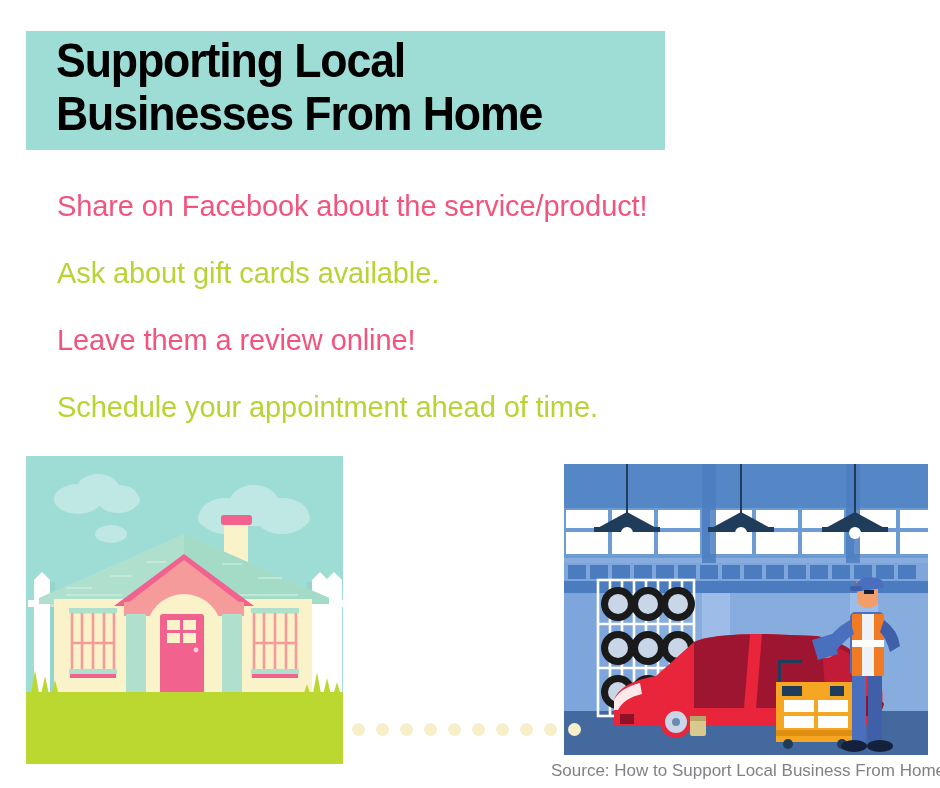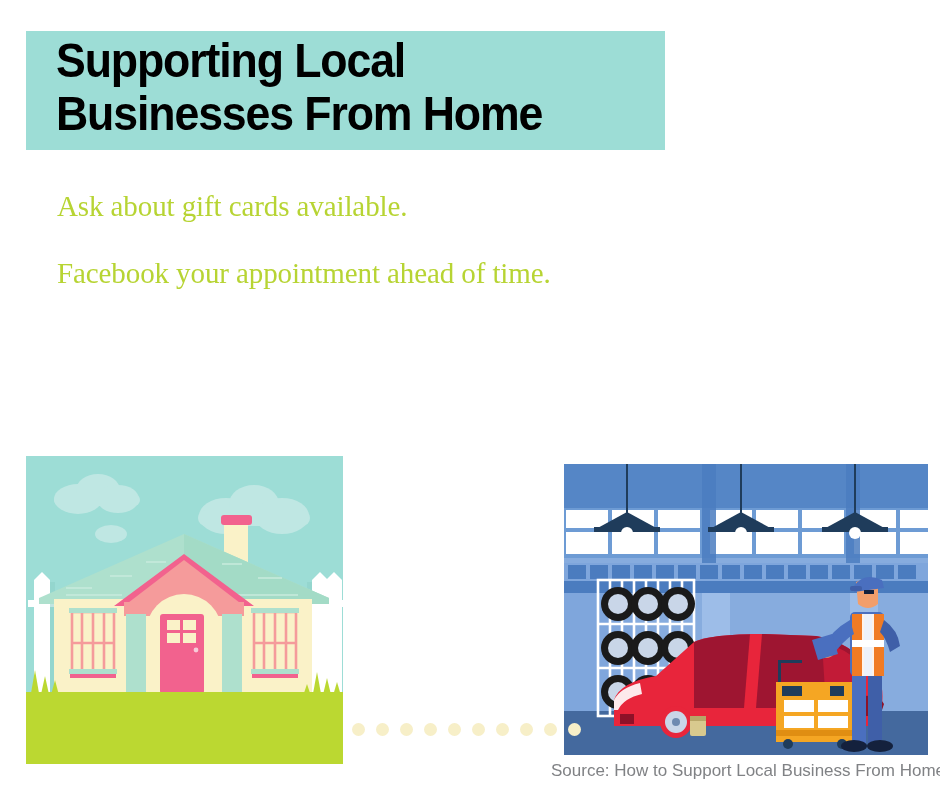--- a/index.html
+++ b/index.html
@@ -57,21 +57,21 @@
   }
   .bullet-line {
     font-family: "Liberation Sans", sans-serif;
     font-size: 29px;
     line-height: 29px;
     margin-bottom: 38px;
     letter-spacing: -0.1px;
     white-space: nowrap;
   }
   .bullet-line.pink  { color: #F2547D; }
-  .bullet-line.green { color: #B7D433; font-family: Liberation Serif, serif; }
+  .bullet-line.green { color: #B7D433; }
 
   
   .photo {
     position: absolute;
     overflow: hidden;
   }
   #house-photo {
     left: 26px;
     top: 456px;
     width: 317px;
@@ -121,22 +121,24 @@
 </head>
 <body>
 
 <div id="slide">
 
   <div class="title-banner"></div>
   <div class="title-text">Supporting Local
 Businesses From Home</div>
 
   <div class="bullets">
+    <div class="bullet-line pink">Share on Facebook about the service/product!</div>
     <div class="bullet-line green">Ask about gift cards available.</div>
-    <div class="bullet-line green">Facebook your appointment ahead of time.</div>
+    <div class="bullet-line pink">Leave them a review online!</div>
+    <div class="bullet-line green">Schedule your appointment ahead of time.</div>
   </div>
 
   <div class="photo" id="house-photo">
     <svg viewBox="0 0 317 308" xmlns="http://www.w3.org/2000/svg">
 
       <rect x="0" y="0" width="317" height="308" fill="#9DDDD6"></rect>
 
       <g fill="#BFE7E3">
         <ellipse cx="52" cy="43" rx="24" ry="15"></ellipse>
         <ellipse cx="72" cy="34" rx="22" ry="16"></ellipse>

